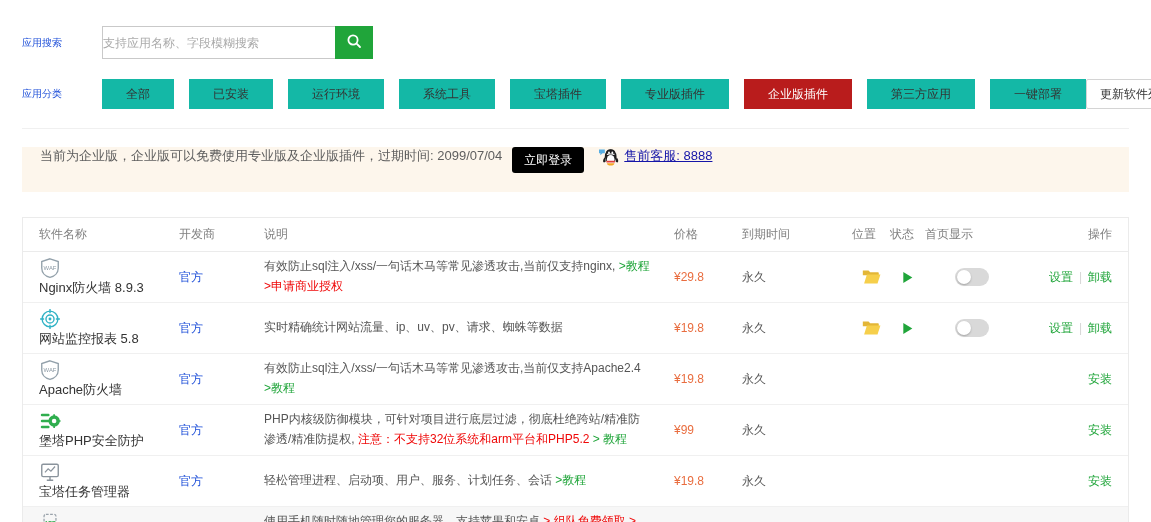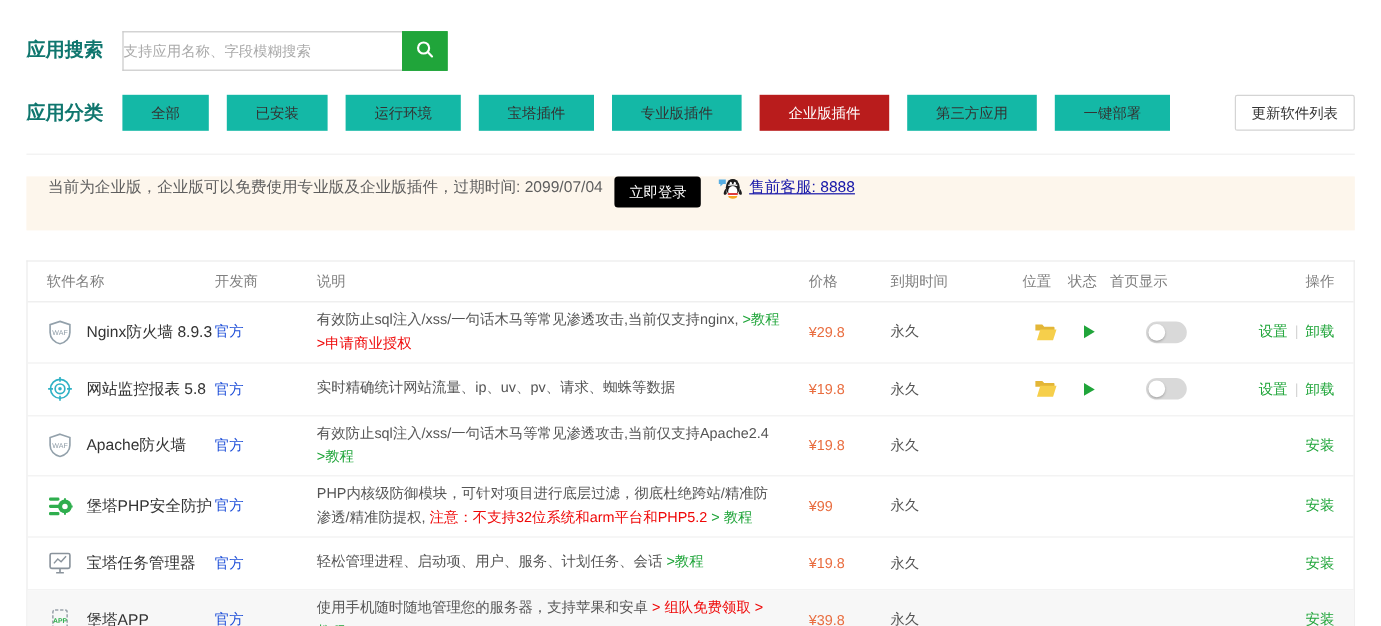--- a/index.html
+++ b/index.html
@@ -3,21 +3,21 @@
 <meta charset="utf-8">
 <style>
   * { box-sizing: border-box; margin: 0; padding: 0; }
   html,body { width:1151px; height:522px; overflow:hidden; background:#fff;
     font-family:"Liberation Sans","DejaVu Sans",sans-serif; font-size:12px; color:#333; }
   .page { padding:0 22px; }
 
   
   .topbar { border-bottom:1px solid #f0f0f0; padding-bottom:19px; }
   .search-row { display:flex; align-items:center; margin-top:26px; }
-  .row-label { width:80px; font-size:16px; color:#0f766e; flex:none;font-weight:bold; }
+  .row-label { width:80px; font-size:10px; color:#1d4ed8; flex:none; }
   .search-box { display:flex; height:33px; }
   .search-box input { width:233px; border:1px solid #c9c9c9; border-right:none; padding:0 0;
     font-size:12px; color:#333; outline:none; font-family:inherit; }
   .search-box input::placeholder { color:#aaa; }
   .search-btn { width:38px; background:#20a53a; border:1px solid #20a53a; display:flex;
     align-items:center; justify-content:center; cursor:pointer; }
   .cat-row { display:flex; align-items:center; margin-top:20px; }
   .cats { display:flex; gap:15px; flex:1; }
   .cat { height:30px; padding:0 24px; background:#14b8a6; border:none; font-size:12px;
     color:#333; cursor:pointer; font-family:inherit; white-space:nowrap; }
@@ -34,21 +34,21 @@
   .service-link { color:#1515a8; text-decoration:underline; cursor:pointer; font-size:13px; }
 
   
   .table { margin-top:25px; border:1px solid #ebebeb; border-bottom:none; }
   .grid-cols { display:grid; grid-template-columns:140px 85px 410px 68px 110px 38px 35px 100px 1fr;
     align-items:center; padding:0 16px; }
   .thead { height:34px; color:#808080; border-bottom:1px solid #ebebeb; }
   .thead .c8 { text-align:right; }
   .trow { min-height:44px; padding:5px 16px; border-bottom:1px solid #f0f0f0; }
   .trow.hover { background:#f7f7f7; }
-  .namecell { display:flex; align-items:center; gap:11px; font-size:13px; color:#333; }
+  .namecell { display:flex; gap:0; font-size:13px; color:#333;flex-direction:column; }
   .appicon { width:22px; height:22px; display:flex; flex:none; }
   .devcell { color:#1d4ed8; }
   .desccell { line-height:1.65; color:#555; padding-right:24px; }
   .seg-text { color:#555; }
   .seg-green { color:#20a53a; cursor:pointer; }
   .seg-red { color:#ef0808; cursor:pointer; }
   .pricecell { color:#e96d3f; }
   .expirecell { color:#555; }
   .loccell, .statcell { display:flex; justify-content:center; }
   .iconbtn { cursor:pointer; display:flex; }
@@ -79,20 +79,21 @@
           </span>
         </button>
       </div>
     </div>
     <div class="cat-row">
       <span class="row-label">应用分类</span>
       <div class="cats" id="cats">
           <button class="cat">全部</button>
           <button class="cat">已安装</button>
           <button class="cat">运行环境</button>
+          <button class="cat">系统工具</button>
           <button class="cat">宝塔插件</button>
           <button class="cat">专业版插件</button>
           <button class="cat active">企业版插件</button>
           <button class="cat">第三方应用</button>
           <button class="cat">一键部署</button>
         </div>
       <button class="update-btn">更新软件列表</button>
     </div>
   </div>
 

